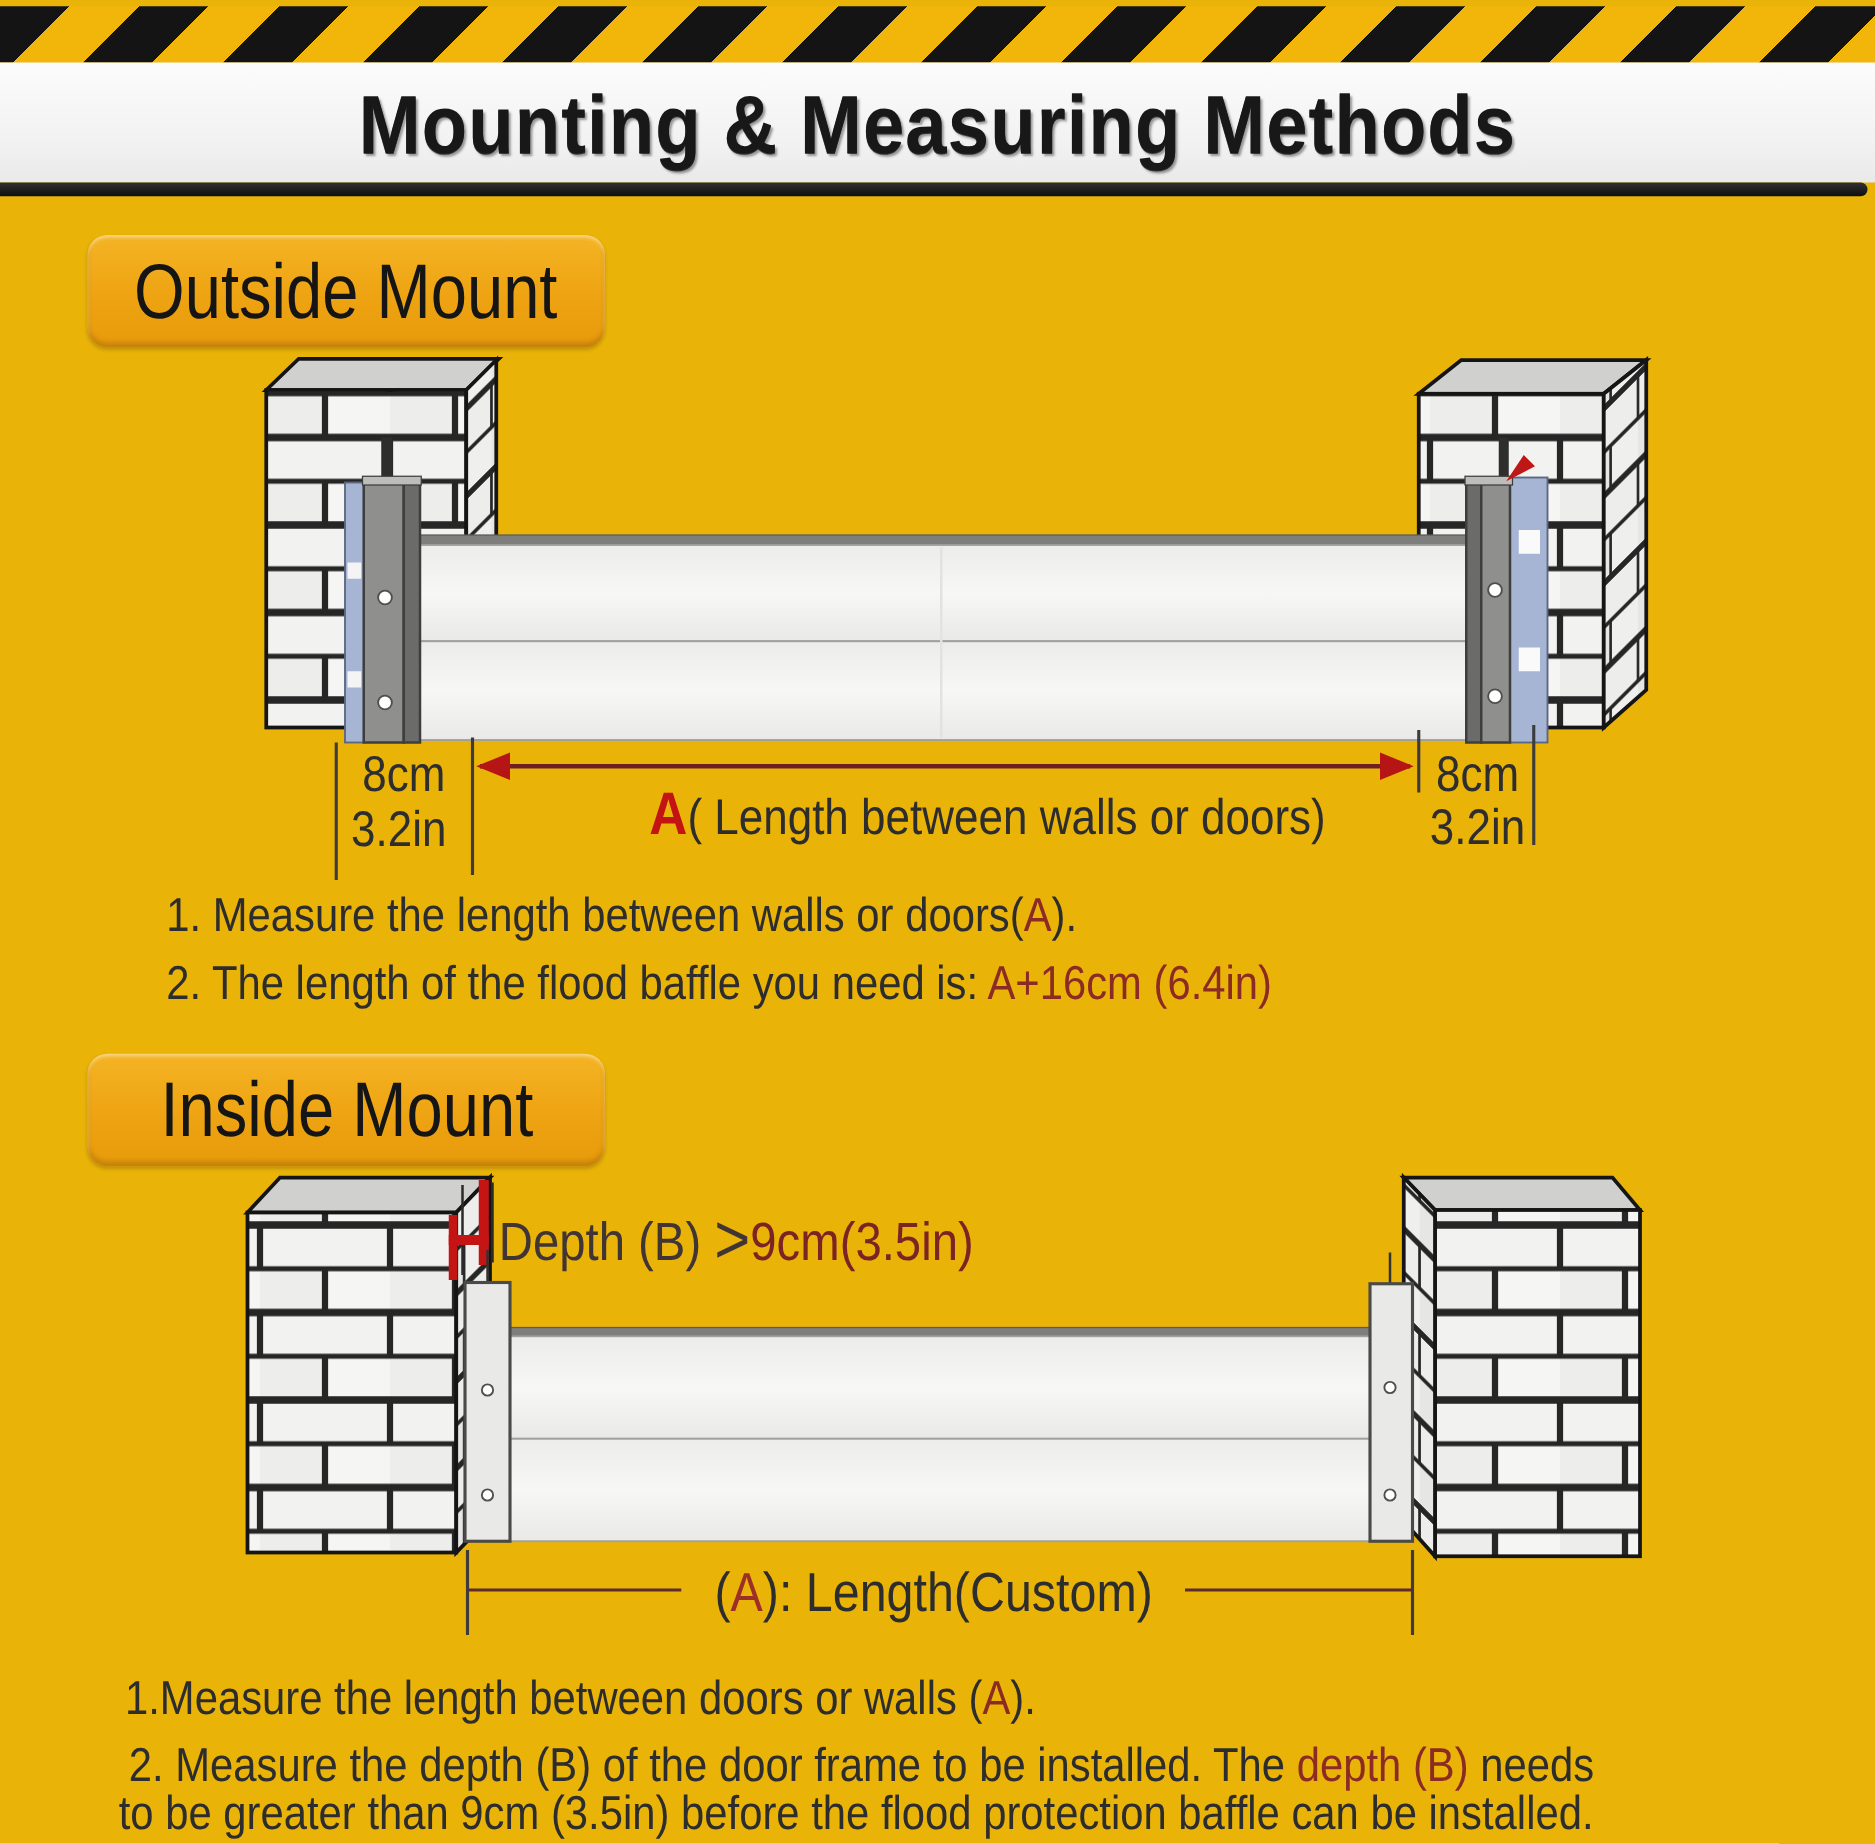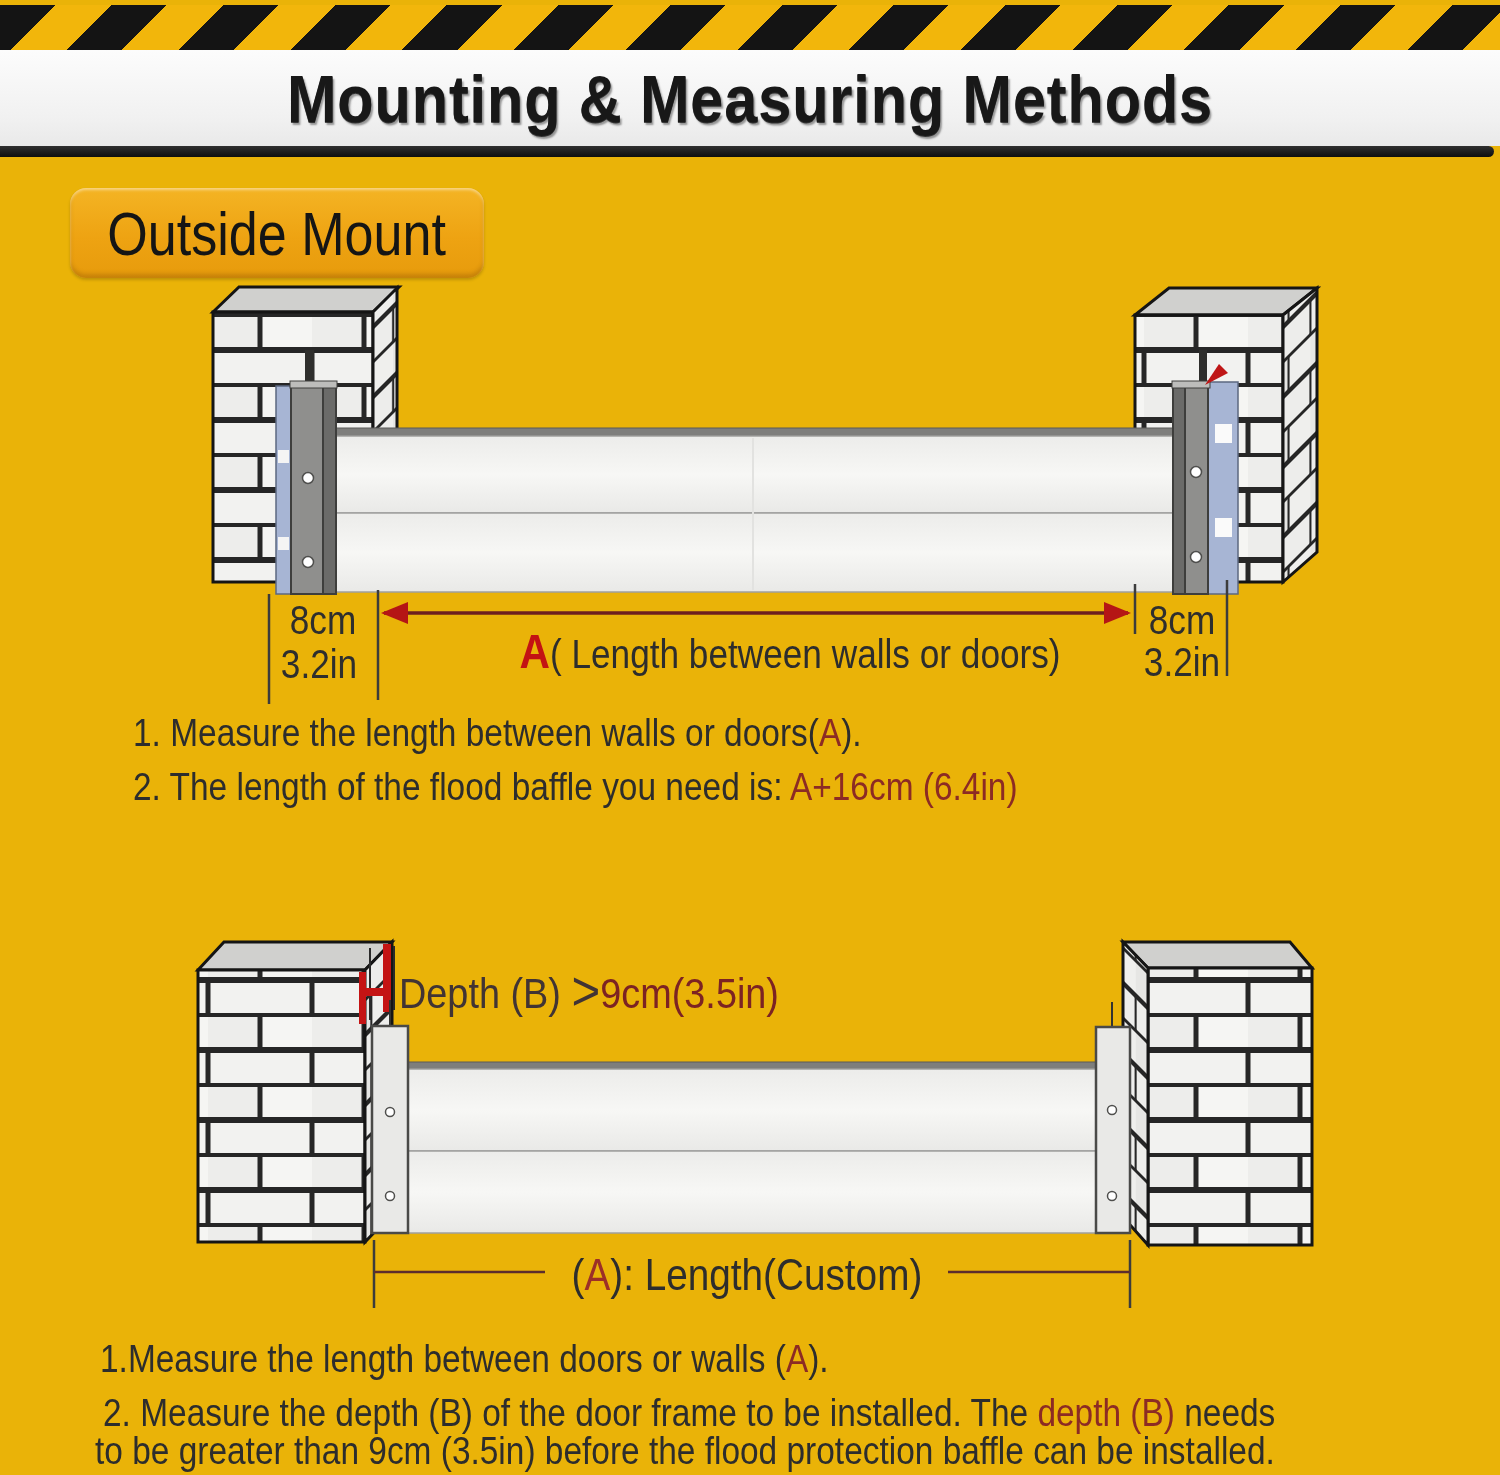--- a/index.html
+++ b/index.html
@@ -177,20 +177,23 @@
       <line x1="374" y1="1240" x2="374" y2="1308" stroke="#3c3c3c" stroke-width="2.5"></line>
       <line x1="1130" y1="1240" x2="1130" y2="1308" stroke="#3c3c3c" stroke-width="2.5"></line>
       <line x1="374" y1="1272" x2="545" y2="1272" stroke="#5c2d2d" stroke-width="2.5"></line>
       <line x1="948" y1="1272" x2="1130" y2="1272" stroke="#5c2d2d" stroke-width="2.5"></line>
     </g>
   </svg>
 
   <div class="badge" id="badge-outside">
     <span>Outside Mount</span>
   </div>
+  <div class="badge" id="badge-inside">
+    <span>Inside Mount</span>
+  </div>
 
   <div class="lbl dim sxc" style="left:266px;top:598px;width:114px;">8cm</div>
   <div class="lbl dim sxc" style="left:258px;top:642px;width:122px;">3.2in</div>
   <div class="lbl dim sxc" style="left:1138px;top:598px;width:88px;">8cm</div>
   <div class="lbl dim sxc" style="left:1134px;top:640px;width:96px;">3.2in</div>
 
   <div class="lbl sxc" style="left:440px;top:624px;width:700px;font-size:40px;">
     <span class="reda" style="font-size:48px;">A</span><span>( Length between walls or doors)</span>
   </div>
 

